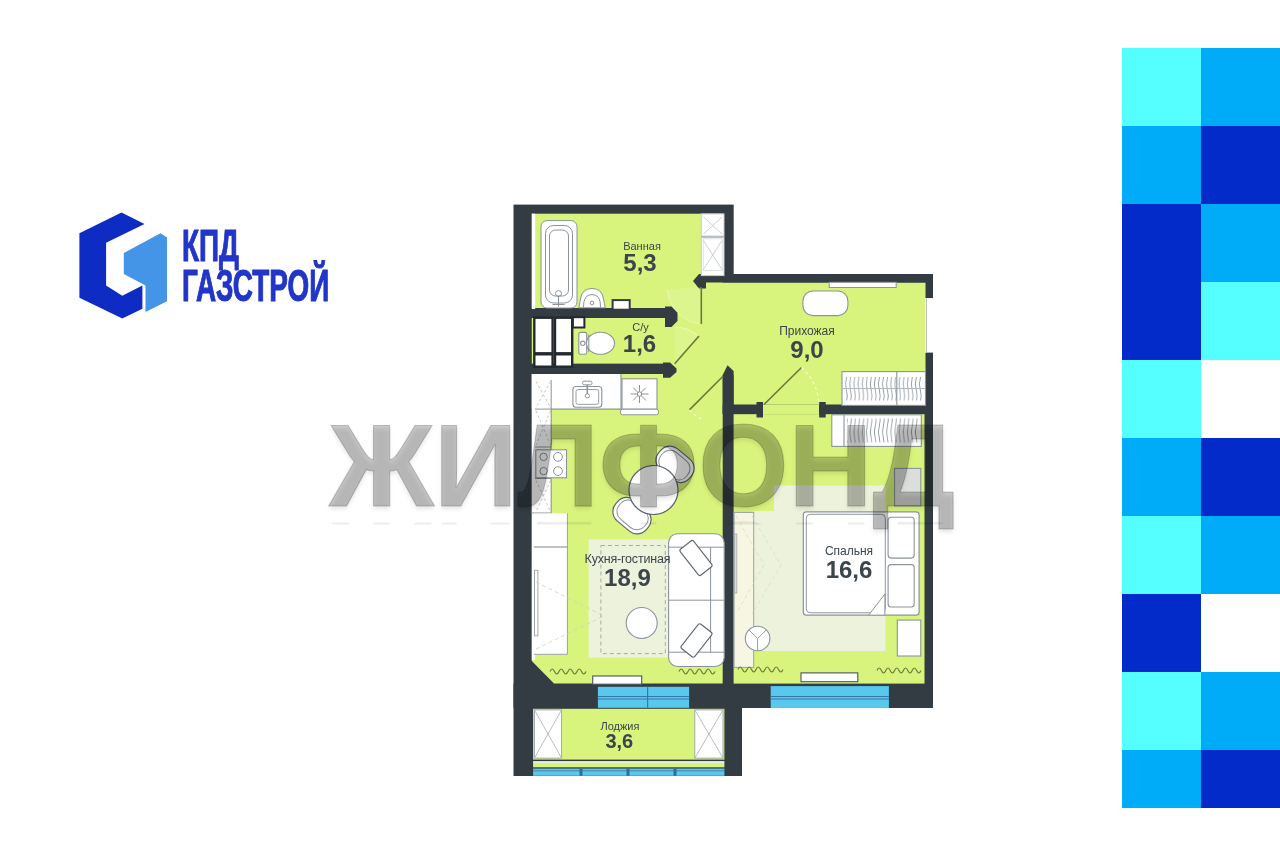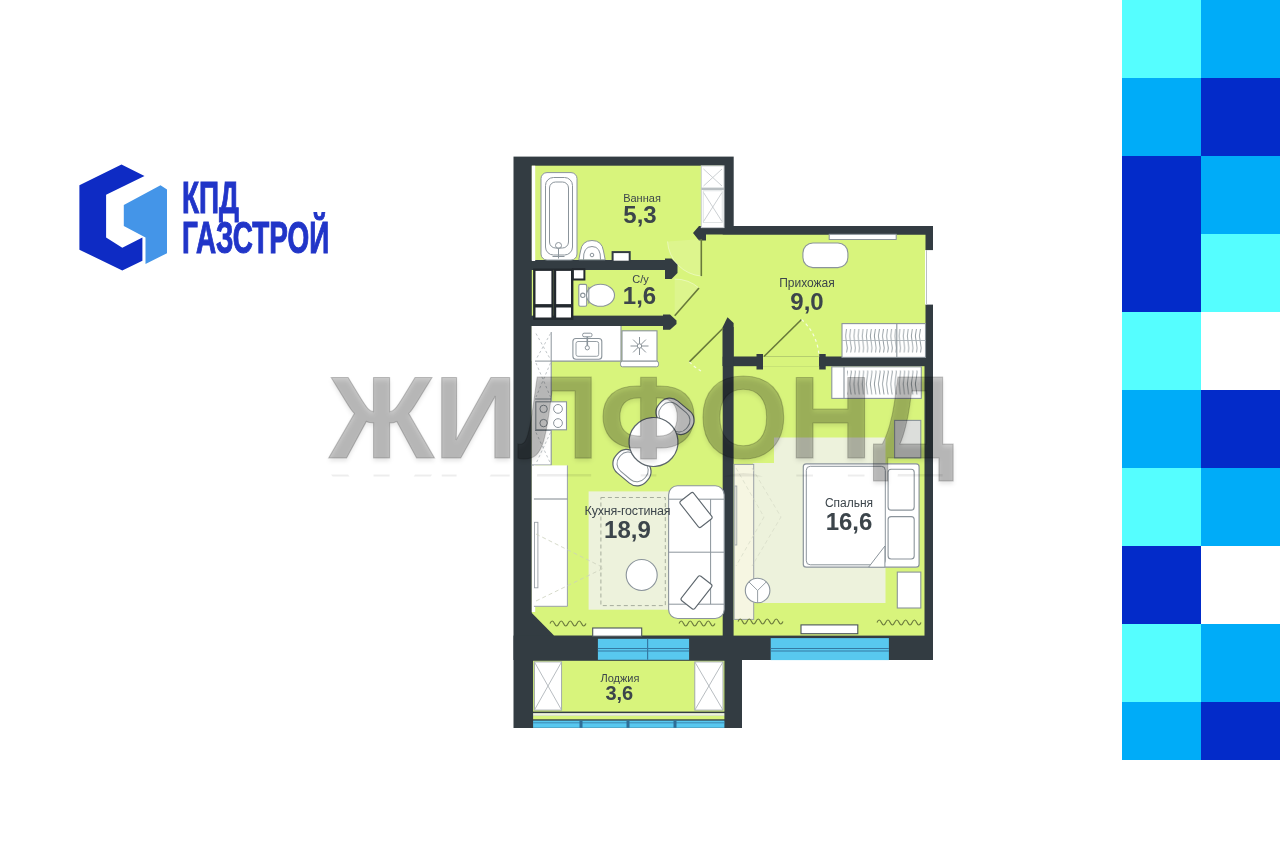--- a/index.html
+++ b/index.html
@@ -1,16 +1,16 @@
 <!DOCTYPE html>
 <html><head>
 <meta charset="utf-8">
 <style>
   html,body{margin:0;padding:0;background:#fff;}
-  #page{position:relative;width:1280px;height:760px;overflow:hidden;font-family:"Liberation Sans",sans-serif;}
+  #page{position:relative;width:1280px;height:760px;overflow:hidden;font-family:"Liberation Sans",sans-serif;margin-top:48px;}
 </style>
 </head>
 <body>
 <div id="page">
 <svg width="1280" height="858" viewBox="0 0 1280 858" font-family="Liberation Sans, sans-serif">
 <defs>
   <pattern id="hatch" width="4.1" height="24" patternUnits="userSpaceOnUse">
     <path d="M1.1 0 L2.7 12 L1.1 24" stroke="#8f989e" stroke-width="0.85" fill="none"></path>
   </pattern>
 </defs>

